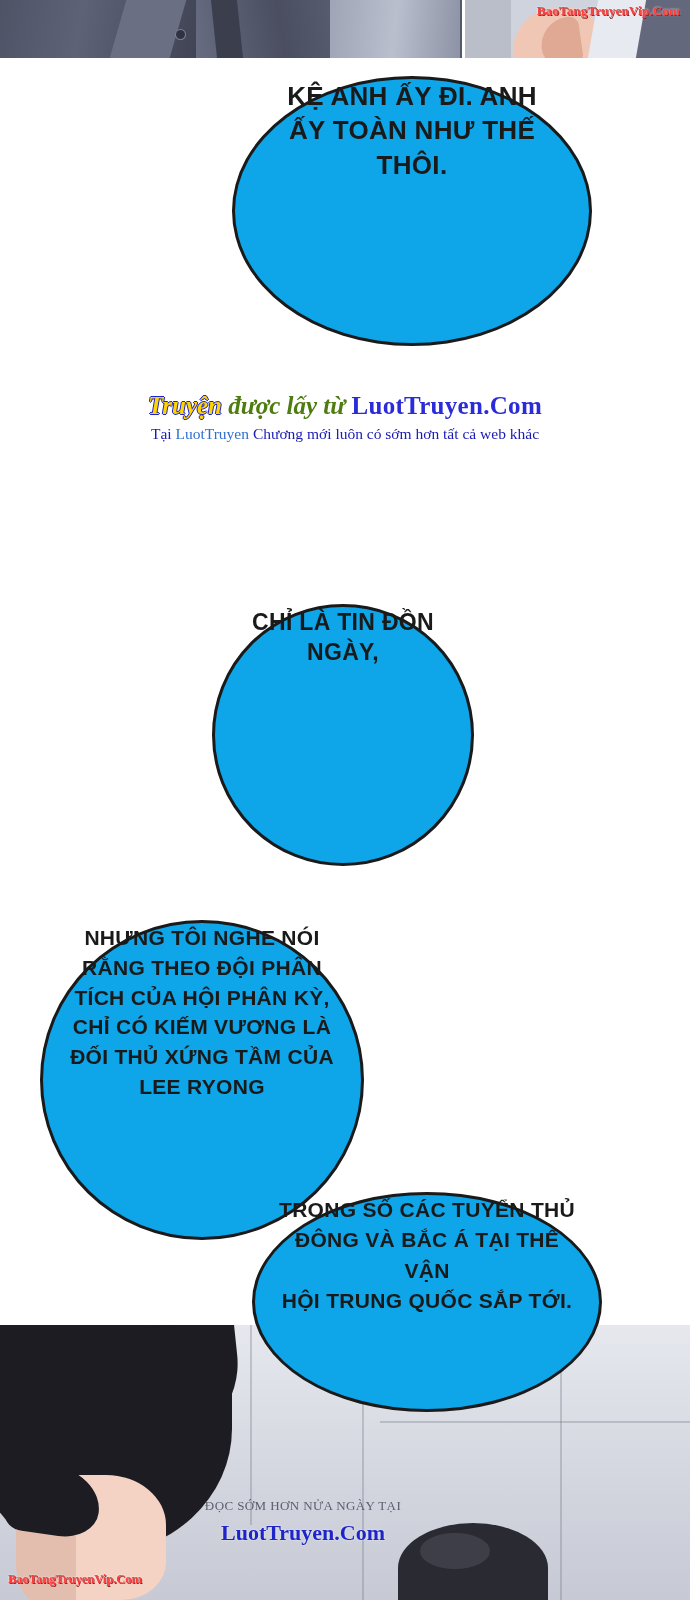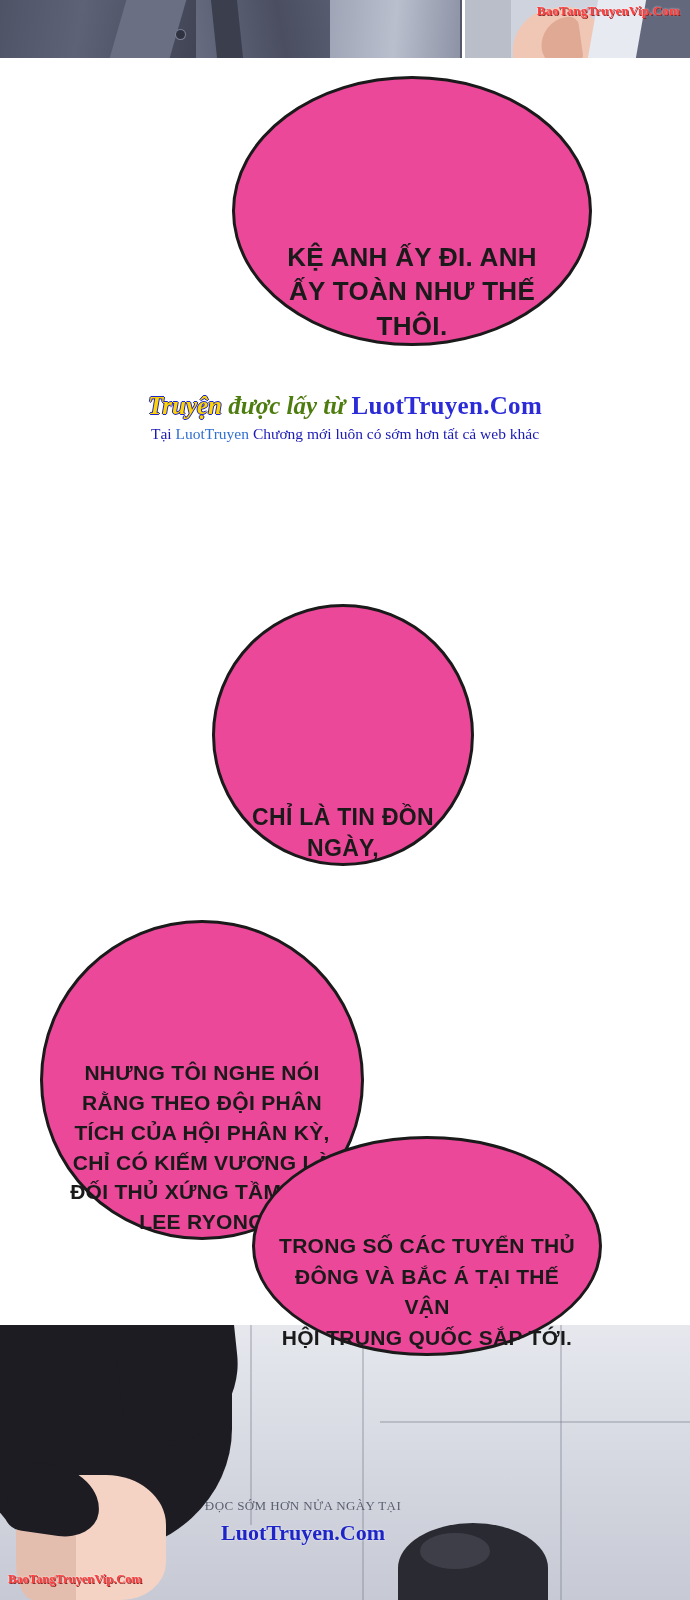--- a/index.html
+++ b/index.html
@@ -101,24 +101,24 @@
     letter-spacing: .2px;
     color: #ff3c3c;
     text-shadow: 0 0 2px rgba(255,255,255,.9), 1px 1px 0 #7a0000;
     z-index: 40;
   }
 
   
   .bubble {
     position: absolute;
     border: 3px solid #1a1a1a;
-    background: #ec4899;
+    background: #0ea5e9;
     border-radius: 50%;
     display: flex;
-    align-items: flex-end;
+    align-items: flex-start;
     justify-content: center;
     text-align: center;
     color: #1a1a1a;
     z-index: 20;
   }
   .bubble span {
     display: block;
     padding: 0 18px;
     line-height: 1.32;
     font-weight: bold;
@@ -128,21 +128,21 @@
 
   #bubble-1 { left: 232px; top: 76px; width: 360px; height: 270px; }
   #bubble-1 span { font-size: 26px; }
 
   #bubble-2 { left: 212px; top: 604px; width: 262px; height: 262px; }
   #bubble-2 span { font-size: 23px; }
 
   #bubble-3 { left: 40px; top: 920px; width: 324px; height: 320px; }
   #bubble-3 span { font-size: 21px; line-height: 1.42; }
 
-  #bubble-4 { left: 252px; top: 1136px; width: 350px; height: 220px; }
+  #bubble-4 { left: 252px; top: 1192px; width: 350px; height: 220px; }
   #bubble-4 span { font-size: 21px; line-height: 1.45; }
 
   
   .promo {
     position: absolute;
     left: 0; top: 392px;
     width: 690px;
     text-align: center;
     z-index: 25;
   }

